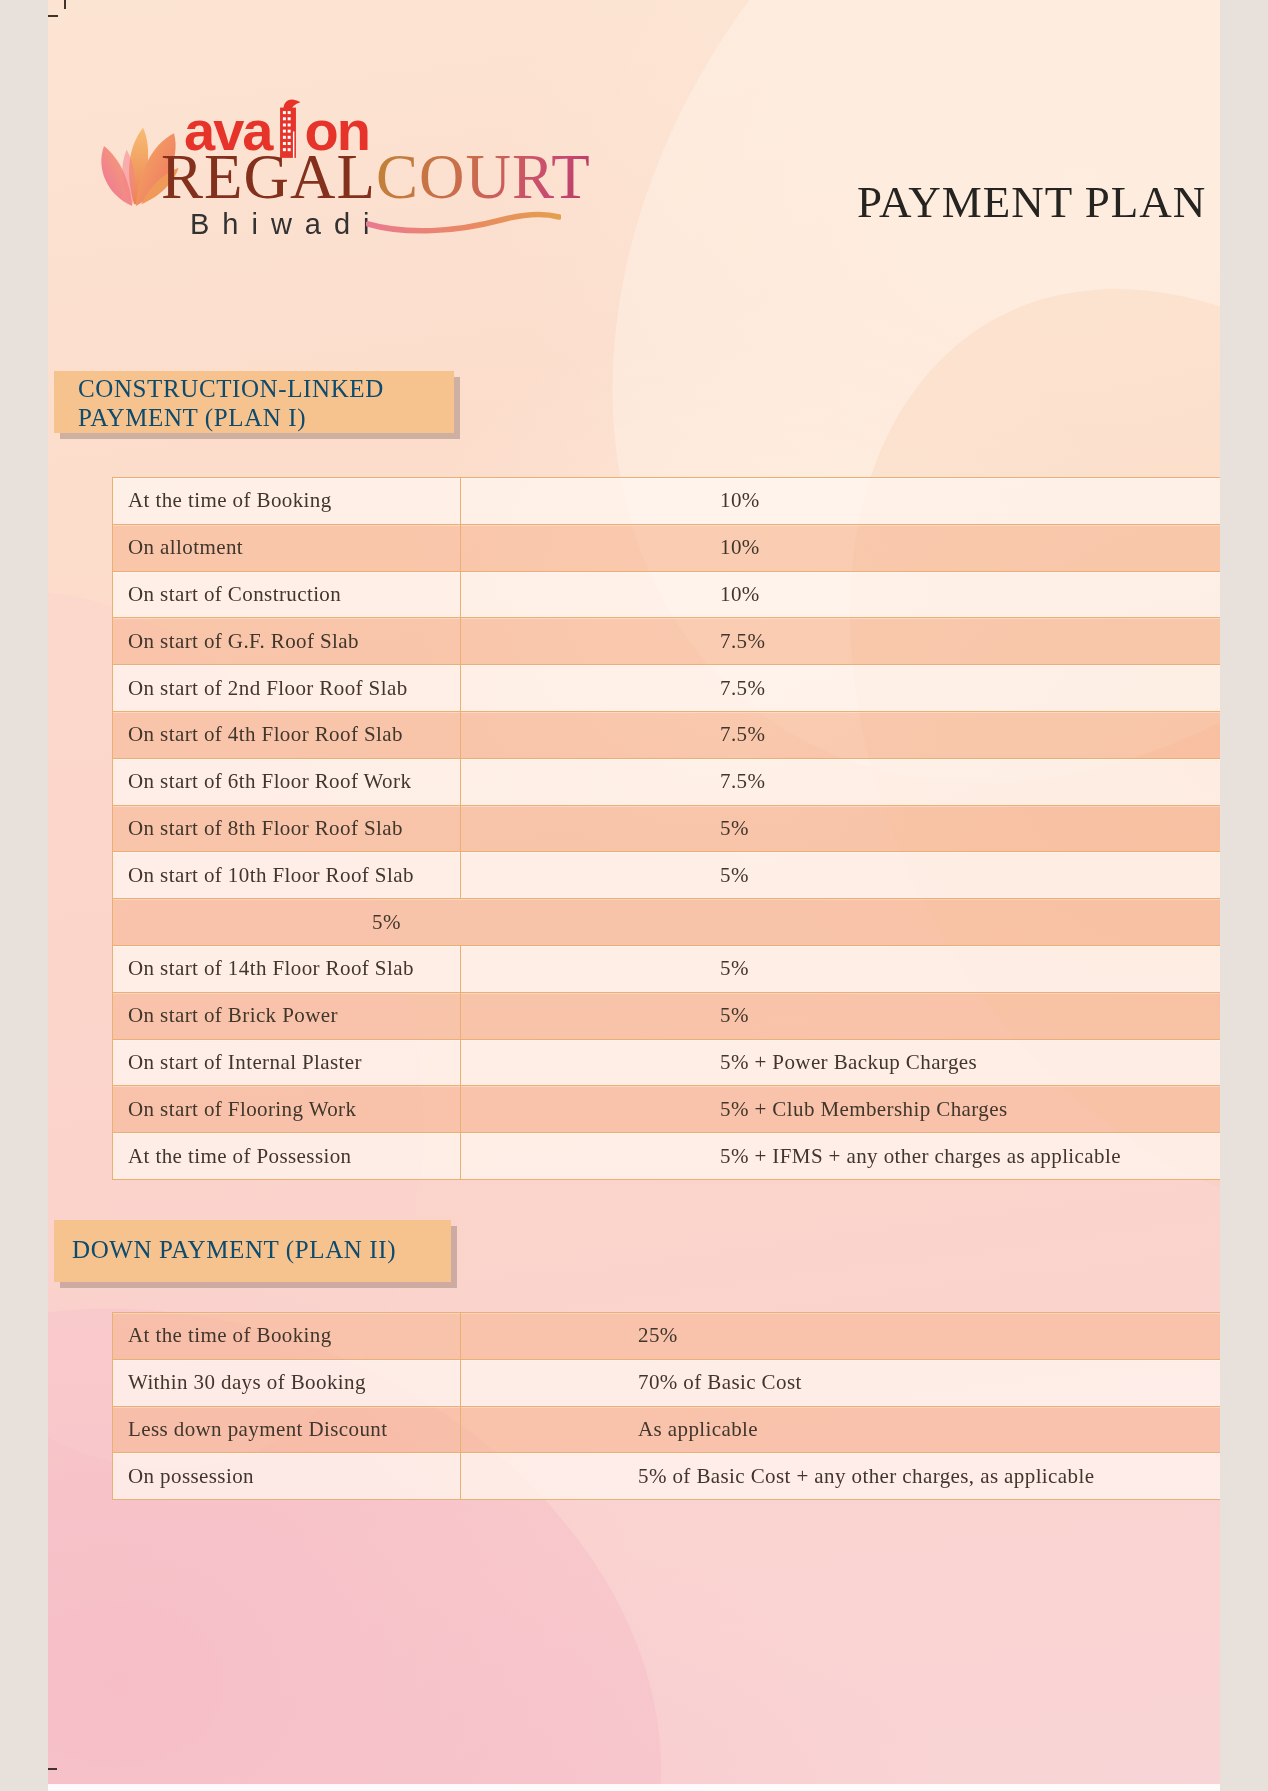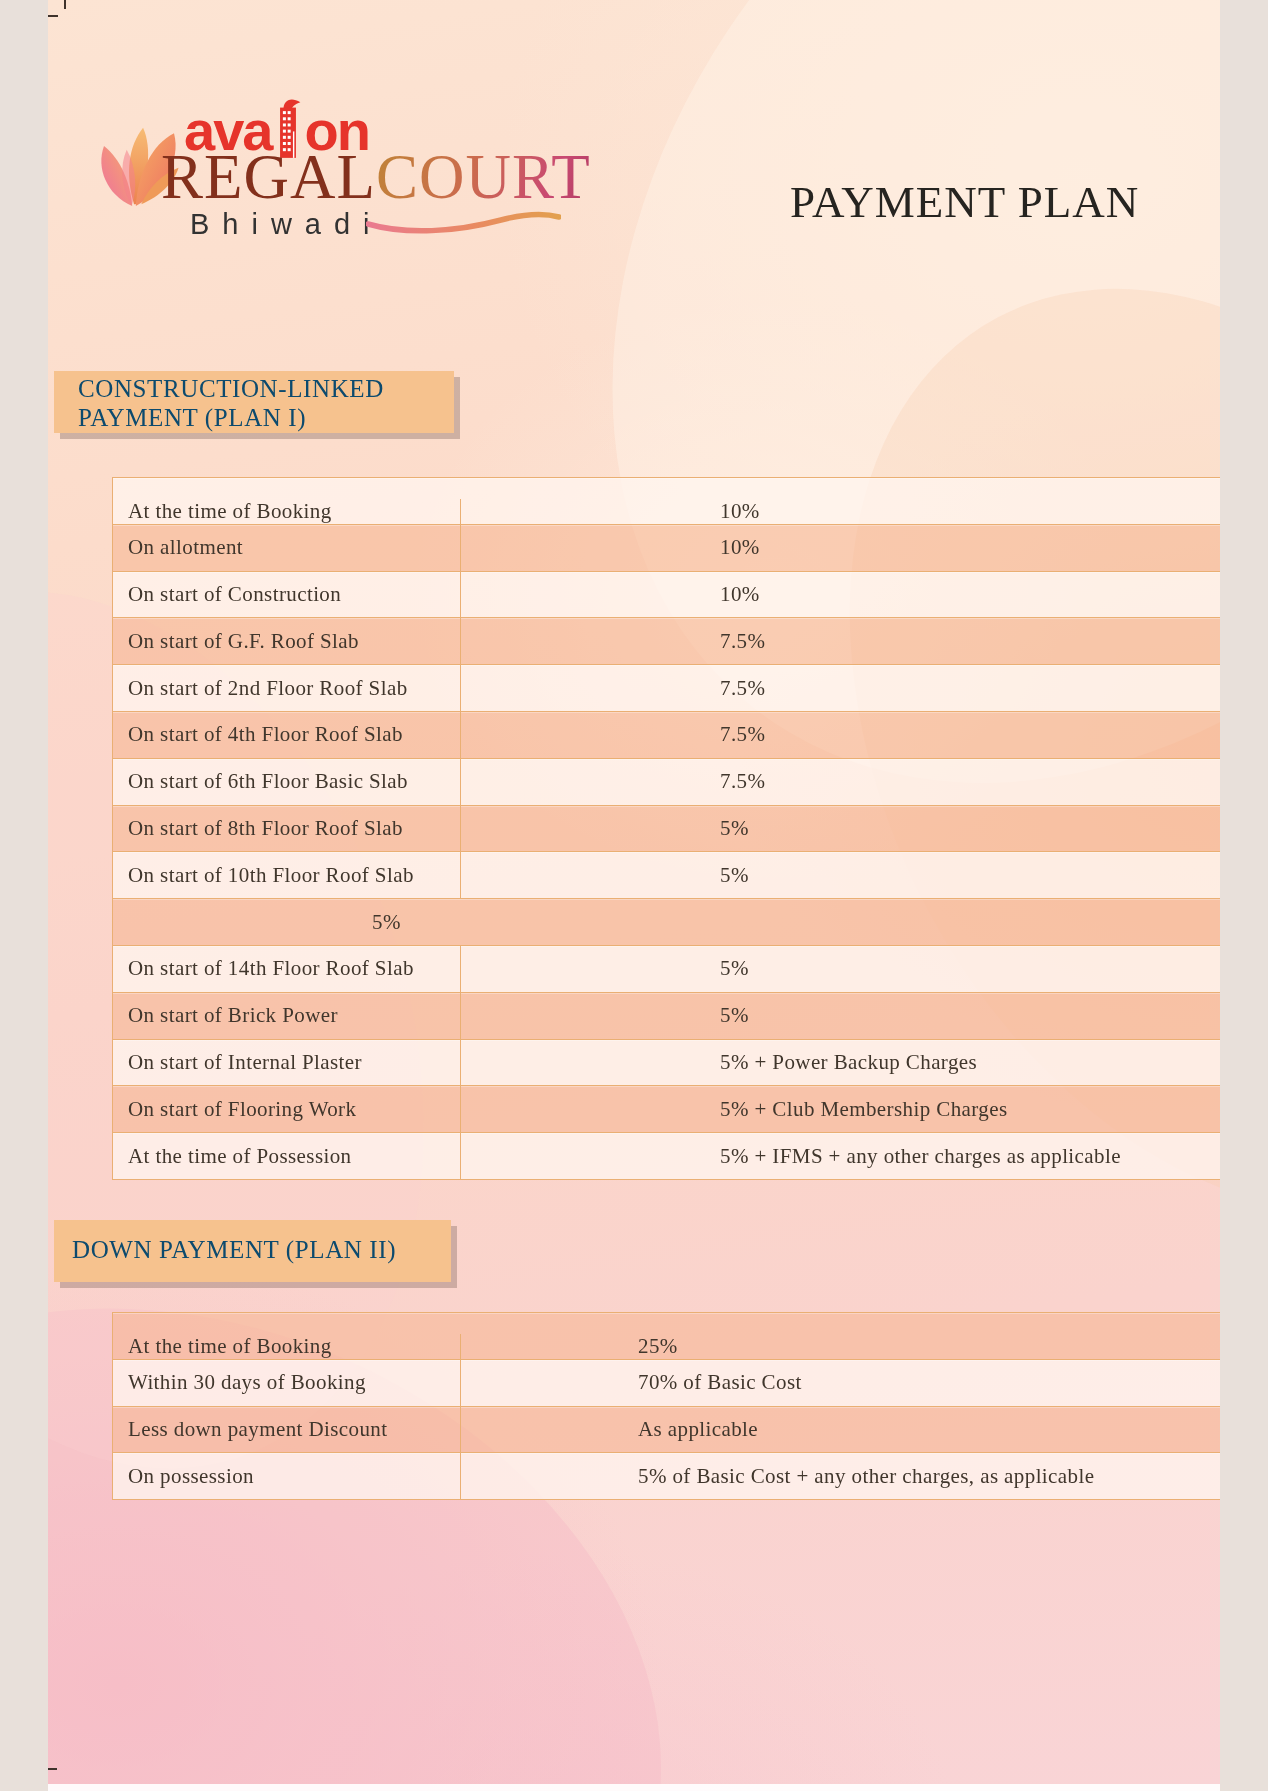--- a/index.html
+++ b/index.html
@@ -35,34 +35,34 @@
   .brand .bldg{margin:0 1px 1px 2px;display:block;}
   .regalcourt{position:absolute;left:67px;top:88px;font-size:63px;line-height:1;letter-spacing:1px;
               color:#83301c;white-space:nowrap;}
   .court{background:linear-gradient(110deg,#c08436 0%,#cb6a4e 45%,#c94a72 80%,#b03a60 100%);
          -webkit-background-clip:text;background-clip:text;color:transparent;}
   .location{position:absolute;left:96px;top:150px;font-family:"Liberation Sans","DejaVu Sans",sans-serif;
             font-size:29px;font-weight:500;letter-spacing:13px;color:#323232;white-space:nowrap;}
   .swoosh{position:absolute;left:272px;top:150px;width:195px;height:26px;}
 
   
-  .page-title{position:absolute;left:742px;top:176px;font-size:45px;color:#262420;letter-spacing:1px;white-space:nowrap;}
+  .page-title{position:absolute;left:809px;top:176px;font-size:45px;color:#262420;letter-spacing:1px;white-space:nowrap;}
 
   
   .hbox{position:absolute;left:6px;background:#f6c28e;box-shadow:6px 6px 0 rgba(137,110,99,0.40);
         color:#0c4a6e;font-size:25px;letter-spacing:0.6px;box-sizing:border-box;}
   .hb1{top:371px;width:400px;height:62px;padding:3px 0 0 24px;line-height:29px;}
   .hb2{top:1220px;width:397px;height:62px;line-height:60px;padding-left:18px;}
 
   
   .ptable{position:absolute;left:64px;width:1117px;border:1px solid #eaaf73;box-sizing:content-box;}
   .t1{top:477px;}
   .t2{top:1312px;}
   .trow{display:flex;height:45.8px;border-top:1px solid #eaaf73;box-shadow:inset 0 1px 0 rgba(255,255,255,0.30);}
-  .trow:first-child{border-top:none;align-items:flex-end;}
+  .trow:first-child{border-top:none;}
   .cell{display:flex;align-items:center;font-size:21px;color:#40362c;letter-spacing:0.4px;box-sizing:border-box;white-space:nowrap;}
   .c-label{width:348px;border-right:1px solid #eaaf73;padding-left:15px;}
   .c-value{flex:1;}
   .t1 .c-value{padding-left:259px;}
   .t2 .c-value{padding-left:177px;}
   .shade-light{background:rgba(255,245,238,0.78);}
   .shade-peach{background:rgba(246,183,148,0.60);}
 </style>
 </head>
 <body>
@@ -170,21 +170,21 @@
       </div>
       <div class="trow shade-light">
         <div class="cell c-label">On start of 2nd Floor Roof Slab</div>
         <div class="cell c-value">7.5%</div>
       </div>
       <div class="trow shade-peach">
         <div class="cell c-label">On start of 4th Floor Roof Slab</div>
         <div class="cell c-value">7.5%</div>
       </div>
       <div class="trow shade-light">
-        <div class="cell c-label">On start of 6th Floor Basic Slab</div>
+        <div class="cell c-label">On start of 6th Floor Roof Work</div>
         <div class="cell c-value">7.5%</div>
       </div>
       <div class="trow shade-peach">
         <div class="cell c-label">On start of 8th Floor Roof Slab</div>
         <div class="cell c-value">5%</div>
       </div>
       <div class="trow shade-light">
         <div class="cell c-label">On start of 10th Floor Roof Slab</div>
         <div class="cell c-value">5%</div>
       </div>

